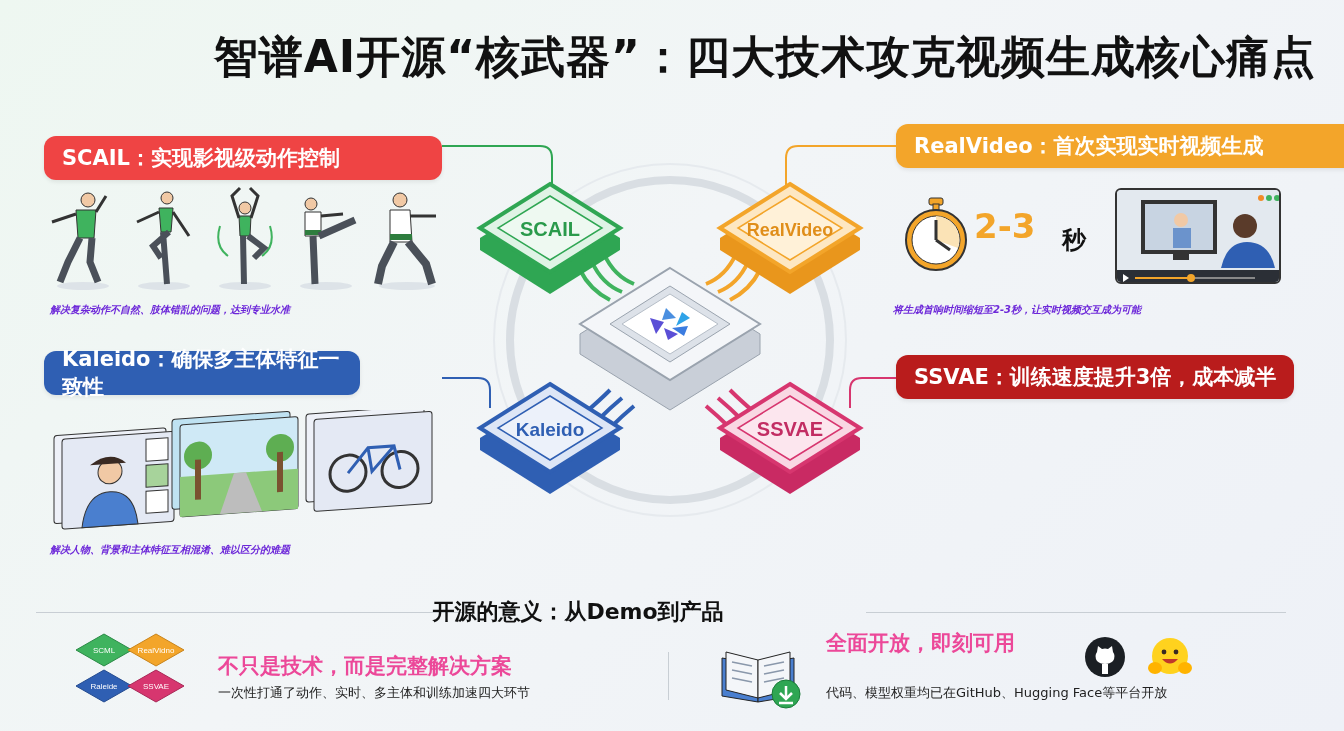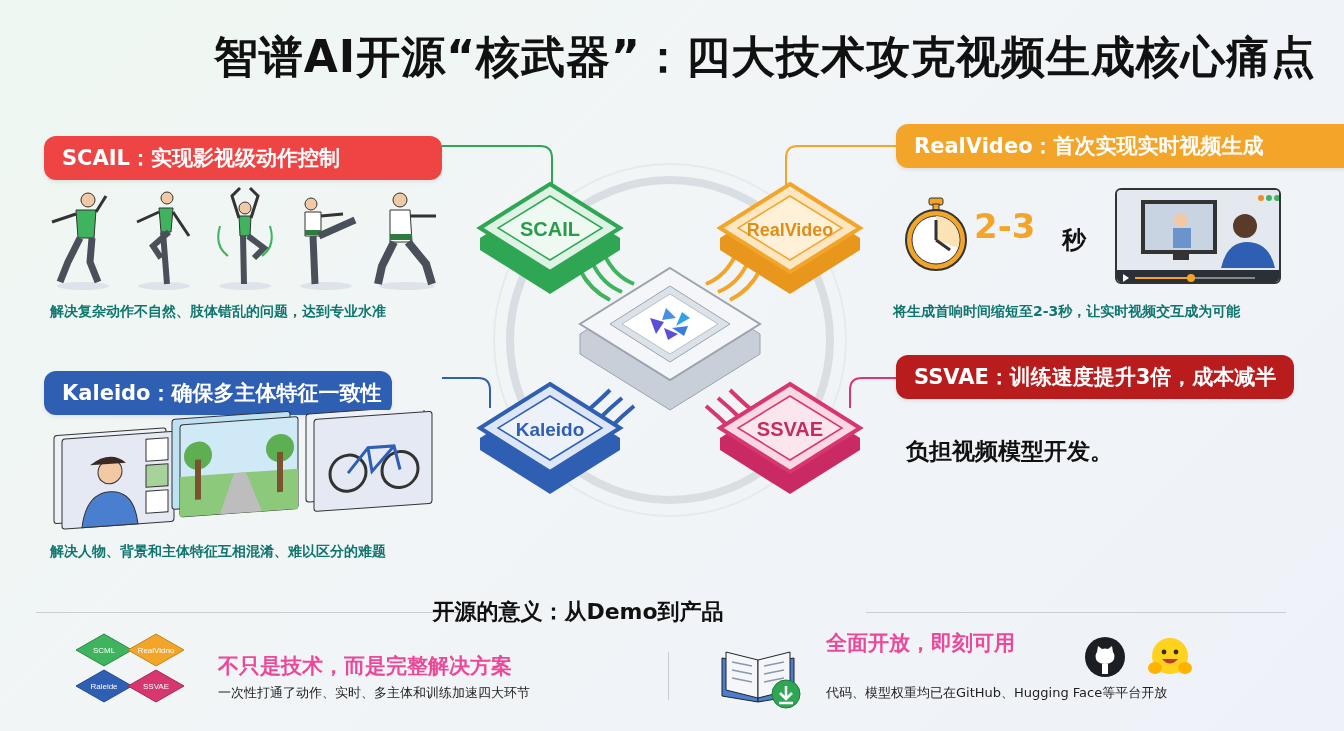--- a/index.html
+++ b/index.html
@@ -16,24 +16,24 @@
     color: #111;
   }
   .banner {
     position: absolute; height: 44px; border-radius: 12px;
     color: #fff; font-size: 21px; font-weight: bold;
     display: flex; align-items: center; padding-left: 18px;
     box-shadow: 0 2px 4px rgba(0,0,0,0.08);
   }
   .banner.green { background: #ef4444; left: 44px; top: 136px; width: 398px; }
   .banner.orange { background: #f3a52a; left: 896px; top: 124px; width: 466px; }
-  .banner.blue { background: #2f5fb3; left: 44px; top: 371px; width: 348px; }
+  .banner.blue { background: #2f5fb3; left: 44px; top: 351px; width: 316px; }
   .banner.pink { background: #b91c1c; left: 896px; top: 355px; width: 398px; }
 
-  .caption { position: absolute; font-size: 14px; color: #0f766e; font-weight: bold; }
+  .caption { position: absolute; font-size: 10px; color: #6d28d9; font-weight: bold; font-style: italic; }
 
   .dancers { position: absolute; left: 50px; top: 180px; width: 390px; height: 110px; display: flex; justify-content: space-between; align-items: flex-end; }
   .dancer { width: 66px; height: 104px; position: relative; }
   .dancer svg { width: 100%; height: 100%; }
 
   .stopwatch { position: absolute; left: 900px; top: 196px; width: 72px; height: 76px; }
   .big-number { position: absolute; left: 974px; top: 206px; font-size: 34px; font-weight: bold; color: #f3a52a; }
   .sec-unit { position: absolute; left: 1062px; top: 224px; font-size: 24px; font-weight: bold; color: #111; }
   .video-frame { position: absolute; left: 1115px; top: 188px; width: 166px; height: 96px; border-radius: 6px; background: #dfe6ee; border: 2px solid #333; overflow: hidden; }
 
@@ -173,21 +173,20 @@
     <rect x="256" y="22" width="118" height="88" rx="3" fill="#eef1f8" stroke="#333"></rect>
     <rect x="264" y="28" width="118" height="92" rx="3" fill="#e4e9f4" stroke="#333"></rect>
     <circle cx="298" cy="84" r="18" fill="none" stroke="#333" stroke-width="3"></circle>
     <circle cx="350" cy="84" r="18" fill="none" stroke="#333" stroke-width="3"></circle>
     <path d="M298 84 L318 60 L344 60 L350 84 M318 60 L322 84 L344 60" stroke="#2f5fb3" stroke-width="3" fill="none"></path>
   </g>
 </svg>
 <div class="caption" style="left:50px;top:543px;">解决人物、背景和主体特征互相混淆、难以区分的难题</div>
 
 <div class="ssvae-desc">
-  <div>负担视频模型开发。</div>
 </div>
 
 <svg class="center-diagram" viewBox="0 0 420 390">
   <circle cx="210" cy="190" r="160" fill="none" stroke="#d9dee3" stroke-width="8"></circle>
   <circle cx="210" cy="190" r="176" fill="none" stroke="#e6eaee" stroke-width="2"></circle>
 
   <g stroke-width="4" fill="none">
     <path d="M120 120 Q130 140 150 150" stroke="#3fb35e"></path>
       <path d="M132 112 Q142 134 162 142" stroke="#3fb35e"></path>
       <path d="M144 104 Q154 126 174 134" stroke="#3fb35e"></path>

